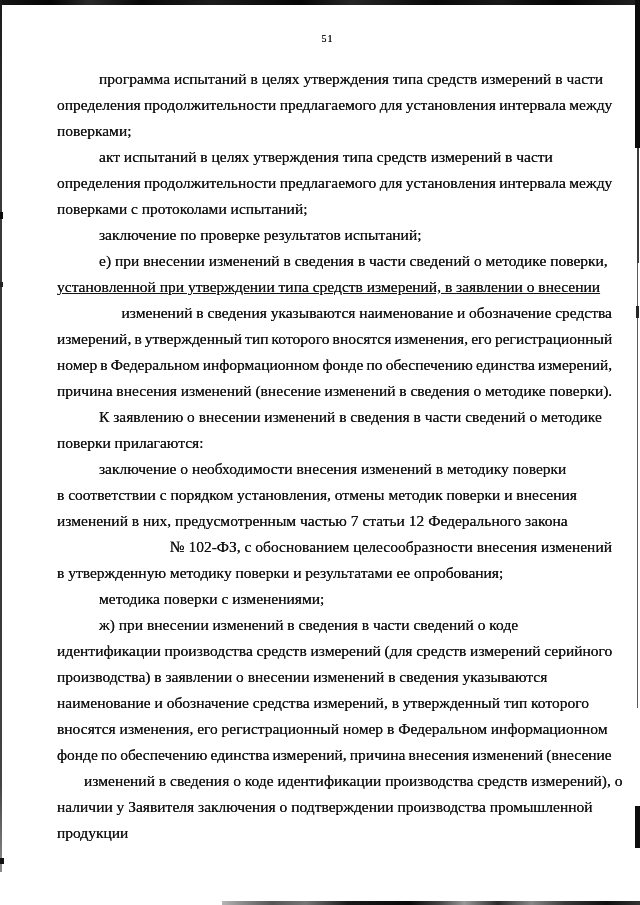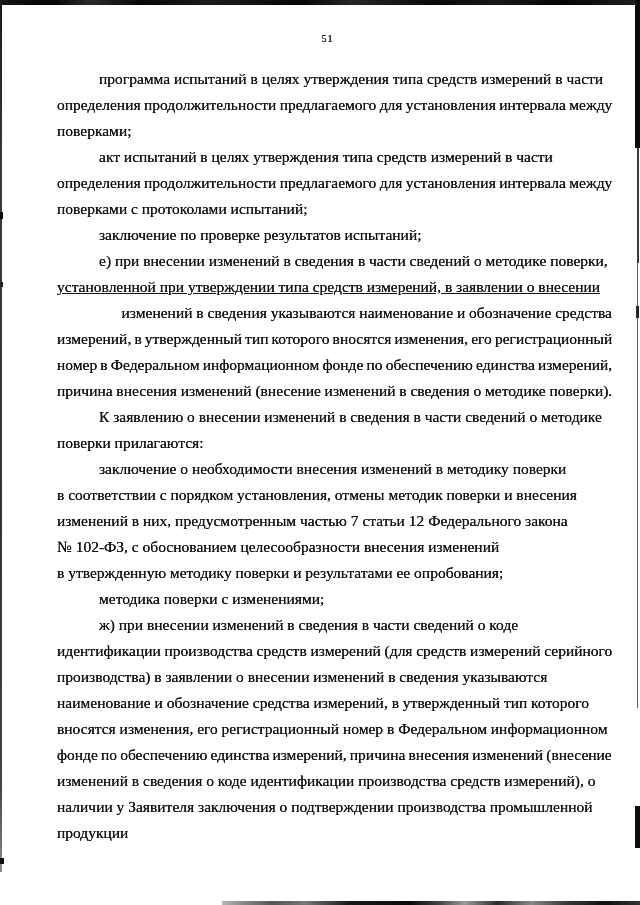--- a/index.html
+++ b/index.html
@@ -80,26 +80,26 @@
       <div class="line justify" style="word-spacing: 0px; text-decoration: underline;">установленной при утверждении типа средств измерений, в заявлении о внесении</div>
       <div class="line justify" style="word-spacing: 0px; text-align: right;">изменений в сведения указываются наименование и обозначение средства</div>
       <div class="line justify" style="word-spacing: -0.75px;">измерений, в утвержденный тип которого вносятся изменения, его регистрационный</div>
       <div class="line justify" style="word-spacing: -0.75px;">номер в Федеральном информационном фонде по обеспечению единства измерений,</div>
       <div class="line" style="word-spacing: -0.111111px;">причина внесения изменений (внесение изменений в сведения о методике поверки).</div>
       <div class="line first justify" style="word-spacing: 0px;">К заявлению о внесении изменений в сведения в части сведений о методике</div>
       <div class="line">поверки прилагаются:</div>
       <div class="line first justify" style="word-spacing: 0px;">заключение о необходимости внесения изменений в методику поверки</div>
       <div class="line justify" style="word-spacing: 0px;">в соответствии с порядком установления, отмены методик поверки и внесения</div>
       <div class="line justify" style="word-spacing: 0px;">изменений в них, предусмотренным частью 7 статьи 12 Федерального закона</div>
-      <div class="line justify" style="word-spacing: 0px;">№ 102-ФЗ, с обоснованием целесообразности внесения изменений</div>
+      <div class="line justify" style="word-spacing: 0px; text-align: right;">№ 102-ФЗ, с обоснованием целесообразности внесения изменений</div>
       <div class="line">в утвержденную методику поверки и результатами ее опробования;</div>
       <div class="line first">методика поверки с изменениями;</div>
       <div class="line first justify" style="word-spacing: 0px;">ж) при внесении изменений в сведения в части сведений о коде</div>
       <div class="line justify" style="word-spacing: -0.142857px;">идентификации производства средств измерений (для средств измерений серийного</div>
       <div class="line justify" style="word-spacing: 0px;">производства) в заявлении о внесении изменений в сведения указываются</div>
       <div class="line justify" style="word-spacing: 0px;">наименование и обозначение средства измерений, в утвержденный тип которого</div>
       <div class="line justify" style="word-spacing: 0px;">вносятся изменения, его регистрационный номер в Федеральном информационном</div>
       <div class="line justify" style="word-spacing: -0.75px;">фонде по обеспечению единства измерений, причина внесения изменений (внесение</div>
-      <div class="line justify" style="word-spacing: 0px;">изменений в сведения о коде идентификации производства средств измерений), о</div>
+      <div class="line justify" style="word-spacing: 0px; margin-left: 27px;">изменений в сведения о коде идентификации производства средств измерений), о</div>
       <div class="line justify" style="word-spacing: 0px;">наличии у Заявителя заключения о подтверждении производства промышленной</div>
       <div class="line">продукции</div>
     </div>
 </div>
 
 </body></html>

